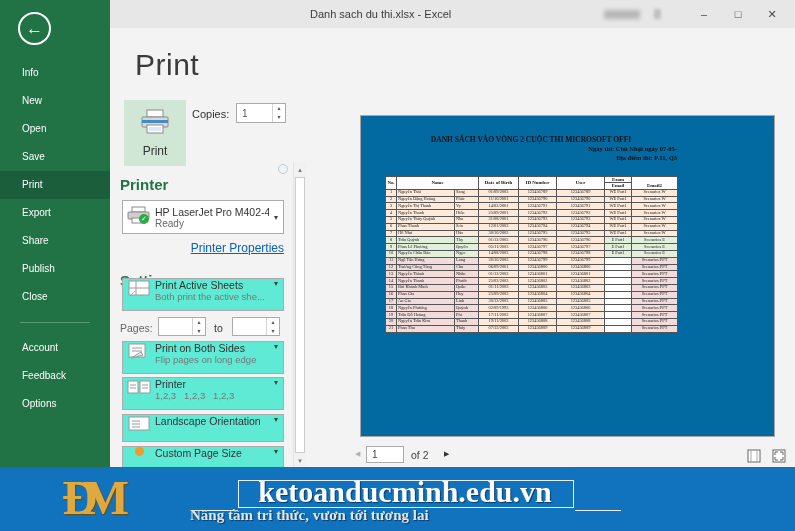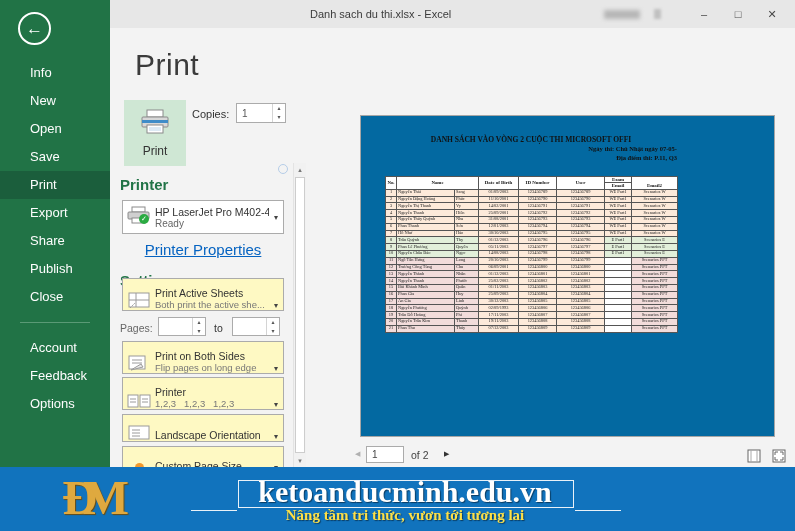--- a/index.html
+++ b/index.html
@@ -4,21 +4,21 @@
 <style>
   * { margin:0; padding:0; box-sizing:border-box; }
   html,body { width:795px; height:531px; overflow:hidden; }
   body { font-family:"Liberation Sans","DejaVu Sans",sans-serif; background:#f3f3f3; position:relative; }
 
   
   .sidebar { position:absolute; left:0; top:0; width:110px; height:467px; background:#217346; z-index:2; }
   .back-btn { position:absolute; left:18px; top:12px; width:33px; height:33px; border:2px solid #fff; border-radius:50%;
               color:#fff; font-size:17px; line-height:29px; text-align:center; cursor:pointer; }
   .side-items { position:absolute; top:59px; left:0; right:0; }
-  .side-item { height:28px; line-height:28px; padding-left:30px; font-size:13px; color:#fdfdfd; cursor:pointer; }
+  .side-item { height:28px; line-height:28px; padding-left:22px; font-size:10px; color:#fdfdfd; cursor:pointer; }
   .side-item.selected { background:#1b5e3c; }
   .side-divider { height:1px; background:#5a9a76; margin:11px 20px; }
 
   
   .titlebar { position:absolute; left:110px; top:0; width:685px; height:28px; background:#e7e7e7; }
   .tb-title { position:absolute; left:200px; top:8px; font-size:11px; color:#3c3c3c; }
   .tb-right { position:absolute; right:6px; top:0; height:28px; display:flex; align-items:center; }
   .tb-blur { width:36px; height:9px; background:#8f8f8f; filter:blur(2px); opacity:.55; margin-right:14px; }
   .tb-blur2 { width:7px; height:10px; background:#9a9a9a; filter:blur(1.5px); opacity:.5; margin-right:26px; }
   .tb-btn { width:34px; height:28px; text-align:center; line-height:28px; font-size:11px; color:#4a4a4a; cursor:pointer; }
@@ -39,23 +39,23 @@
   .section-heading { position:absolute; left:10px; font-size:15px; font-weight:700; color:#217346; }
   .printer-box { position:absolute; left:12px; top:172px; width:162px; height:34px; background:#fff; border:1px solid #ababab;
                  display:flex; align-items:center; cursor:pointer; }
   .pbx-icon { width:32px; text-align:center; position:relative; }
   .pbx-check { position:absolute; left:16px; top:8px; width:10px; height:10px; background:#2bab42; border-radius:50%;
                color:#fff; font-size:7px; line-height:10px; text-align:center; }
   .pbx-text { flex:1; overflow:hidden; }
   .pbx-name { font-size:10.5px; color:#333; white-space:nowrap; }
   .pbx-status { font-size:10px; color:#666; }
   .caret { width:14px; font-size:8px; color:#444; text-align:center; }
-  .pp-link { position:absolute; left:12px; top:213px; width:162px; text-align:center; font-size:15px; color:#0563c1;
+  .pp-link { position:absolute; left:12px; top:213px; width:162px; text-align:right; font-size:12px; color:#0563c1;
              text-decoration:underline; cursor:pointer; }
-  .dd { position:absolute; left:12px; width:162px; background:#fef9c3; border:1px solid #ababab; display:flex; align-items:flex-end; cursor:pointer; }
+  .dd { position:absolute; left:12px; width:162px; background:#5eead4; border:1px solid #ababab; display:flex; align-items:flex-start; cursor:pointer; }
   .dd-icon { width:32px; display:flex; justify-content:center; }
   .dd-text { flex:1; overflow:hidden; }
   .dd-line1 { font-size:10.5px; color:#333; white-space:nowrap; }
   .dd-line2 { font-size:9.5px; color:#777; white-space:nowrap; }
   .pages-row { position:absolute; left:10px; top:289px; width:180px; height:20px; }
   .pages-label { position:absolute; left:0; top:5px; font-size:10.5px; color:#666; }
   .pages-box1 { position:absolute; left:38px; top:0; width:48px; height:19px; }
   .pages-to { position:absolute; left:94px; top:5px; font-size:10.5px; color:#333; }
   .pages-box2 { position:absolute; left:112px; top:0; width:48px; height:19px; }
   .orange-dot { width:9px; height:9px; background:#f1992d; border-radius:50%; }
@@ -97,22 +97,22 @@
 
   
   .banner { position:absolute; left:0; bottom:0; width:795px; height:64px; background:#1173bd; z-index:5; overflow:hidden; }
   .banner-logo { position:absolute; left:62px; top:2px; font-family:"Liberation Serif","DejaVu Serif",serif; font-weight:bold;
                  font-size:49px; color:#dfa93f; letter-spacing:-0.30em; text-shadow:1px 1px 1px #6b4d10; padding-right:14px; }
   .banner-frame { position:absolute; left:238px; top:13px; width:336px; height:28px; border:1px solid #e9f1f8; }
   .banner-frame::before { content:""; position:absolute; left:-48px; top:29px; width:46px; border-top:1px solid #e9f1f8; }
   .banner-frame::after { content:""; position:absolute; right:-48px; top:29px; width:46px; border-top:1px solid #e9f1f8; }
   .banner-site { position:absolute; left:190px; top:8px; width:430px; text-align:center; font-family:"Liberation Serif","DejaVu Serif",serif;
                  font-weight:bold; font-size:30px; color:#fff; text-shadow:1px 1px 1px #0a3c63; }
-  .banner-slogan { position:absolute; left:190px; top:40px; width:430px; text-align:center; font-family:"Liberation Serif","DejaVu Serif",serif;
-                   font-weight:bold; font-size:15px; color:#fde047; text-shadow:1px 1px 1px #0a3c63; }
+  .banner-slogan { position:absolute; left:190px; top:40px; width:430px; text-align:left; font-family:"Liberation Serif","DejaVu Serif",serif;
+                   font-weight:bold; font-size:15px; color:#e5e5e5; text-shadow:1px 1px 1px #0a3c63; }
 </style>
 </head>
 <body>
 
 <div class="sidebar">
   <div class="back-btn"><span>←</span></div>
   <div class="side-items">
     <div class="side-item">Info</div>
     <div class="side-item">New</div>
     <div class="side-item">Open</div>

